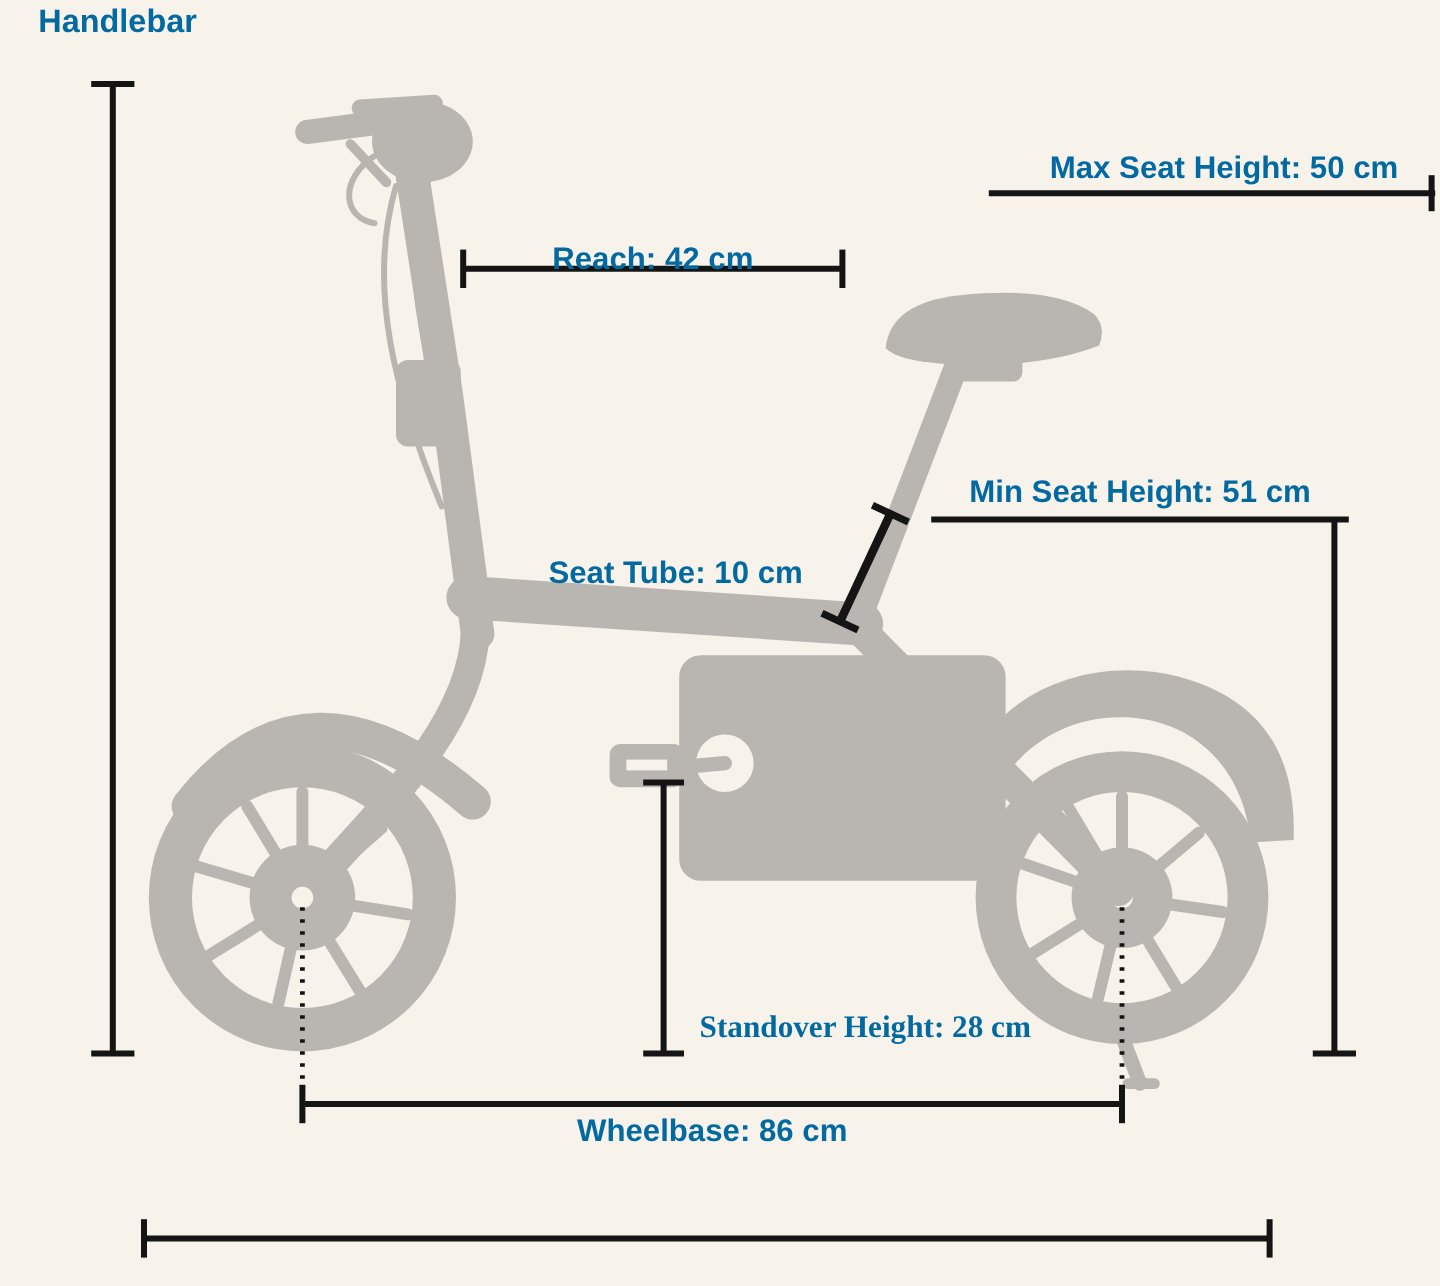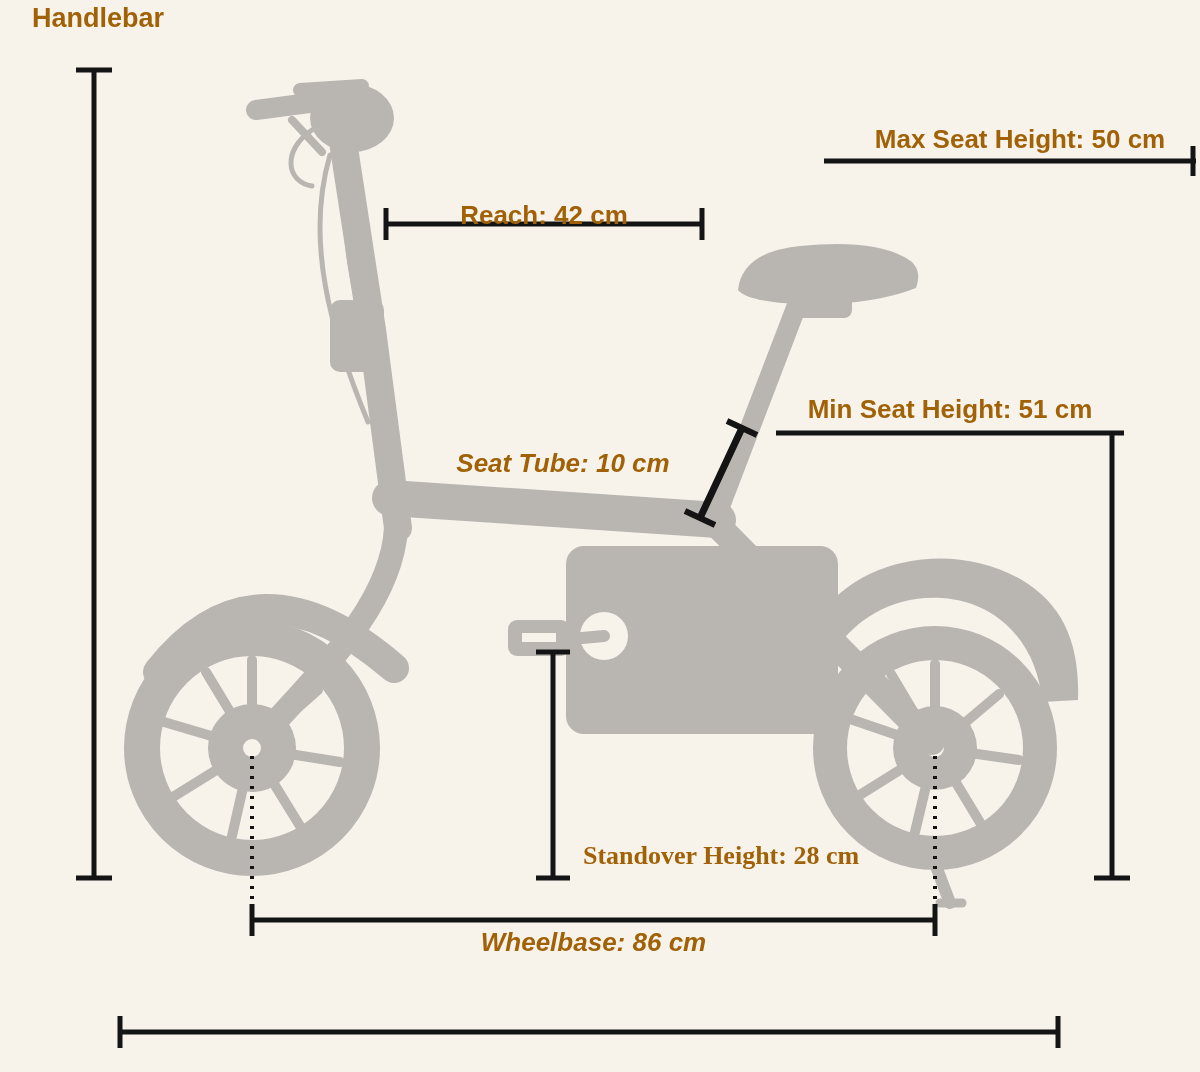--- a/index.html
+++ b/index.html
@@ -1,19 +1,19 @@
 <!DOCTYPE html>
 <html><head>
 <meta charset="utf-8">
 <style>
   html,body{margin:0;padding:0;}
   body{width:1200px;height:1072px;background:#f7f3eb;font-family:"Liberation Sans",sans-serif;}
   .stage{position:relative;width:1200px;height:1072px;background:#f7f3eb;overflow:hidden;}
   .stage svg{position:absolute;left:0;top:0;}
-  .label{position:absolute;font-weight:bold;font-size:26px;color:#a16207;white-space:nowrap;}
+  .label{position:absolute;font-weight:bold;font-size:26px;color:#0369a1;white-space:nowrap;}
   .label.center{text-align:center;}
   .label.two-line{white-space:normal;line-height:1.22;font-size:27px;text-align:center;}
 </style>
 </head>
 <body>
 
 <div class="stage">
 
   <svg width="1200" height="1072" viewBox="0 0 1200 1072">
 
@@ -151,20 +151,20 @@
   <div class="label two-line" style="left:4px;top:2px;width:188px;">
     <span>Handlebar</span><br>
   </div>
 
   <div class="label center" style="left:852px;top:124px;width:336px;">Max Seat Height: 50 cm</div>
 
   <div class="label center" style="left:386px;top:200px;width:316px;">Reach: 42 cm</div>
 
   <div class="label center" style="left:776px;top:394px;width:348px;">Min Seat Height: 51 cm</div>
 
-  <div class="label center" style="left:432px;top:448px;width:262px;font-style:italic;">Seat Tube: 10 cm</div>
+  <div class="label center" style="left:432px;top:462px;width:262px;">Seat Tube: 10 cm</div>
 
   <div class="label" style="left:583px;top:841px;font-family:Liberation Serif, serif;">Standover Height: 28 cm</div>
 
-  <div class="label center" style="left:252px;top:927px;width:683px;font-style:italic;">Wheelbase: 86 cm</div>
+  <div class="label center" style="left:252px;top:927px;width:683px;">Wheelbase: 86 cm</div>
 
 
 </div>
 
 </body></html>

